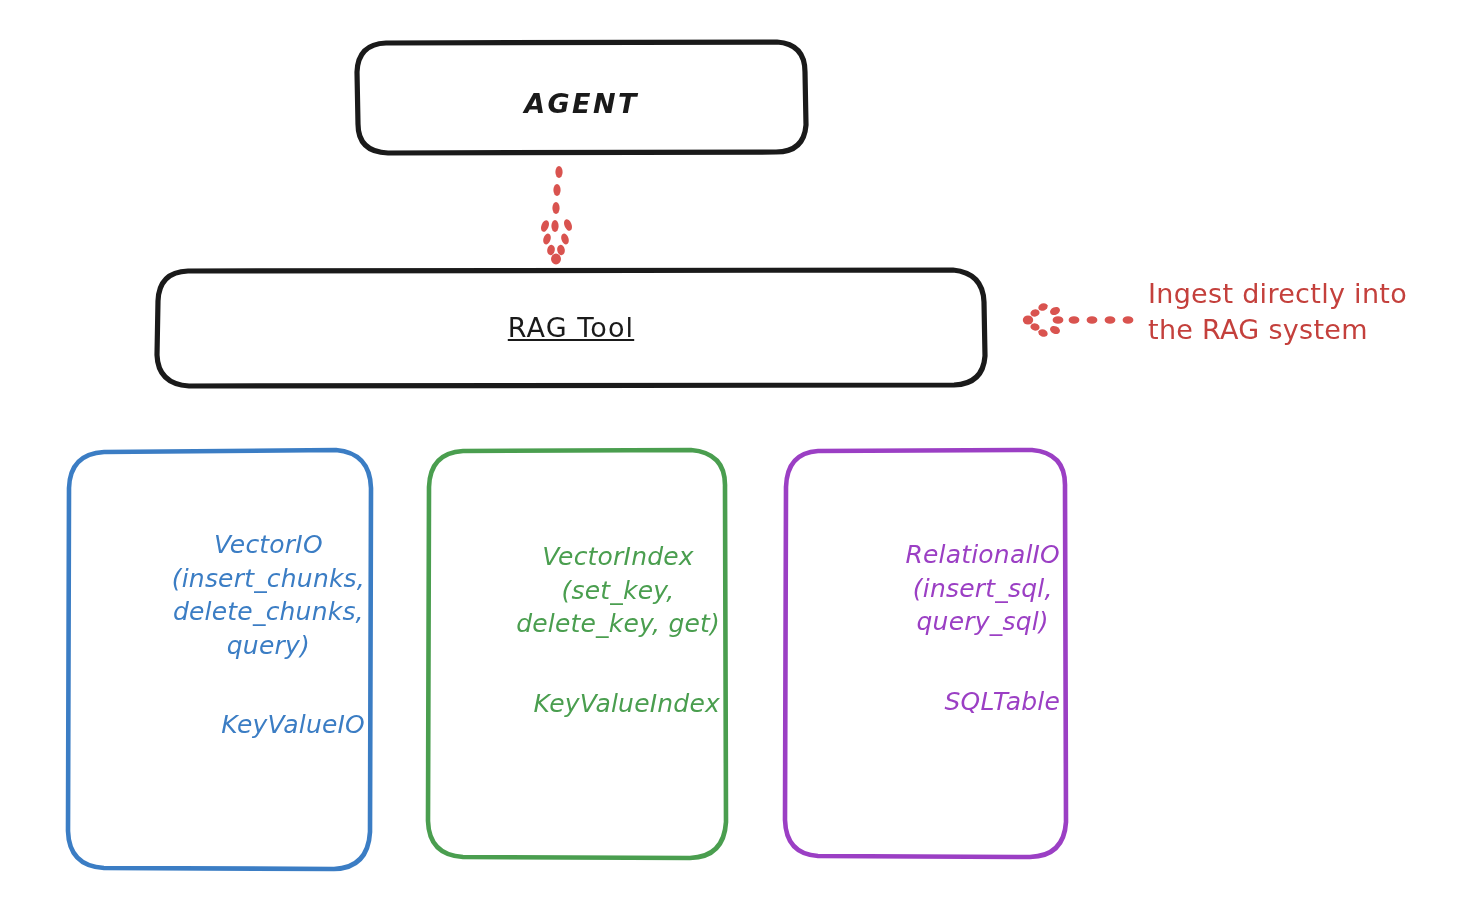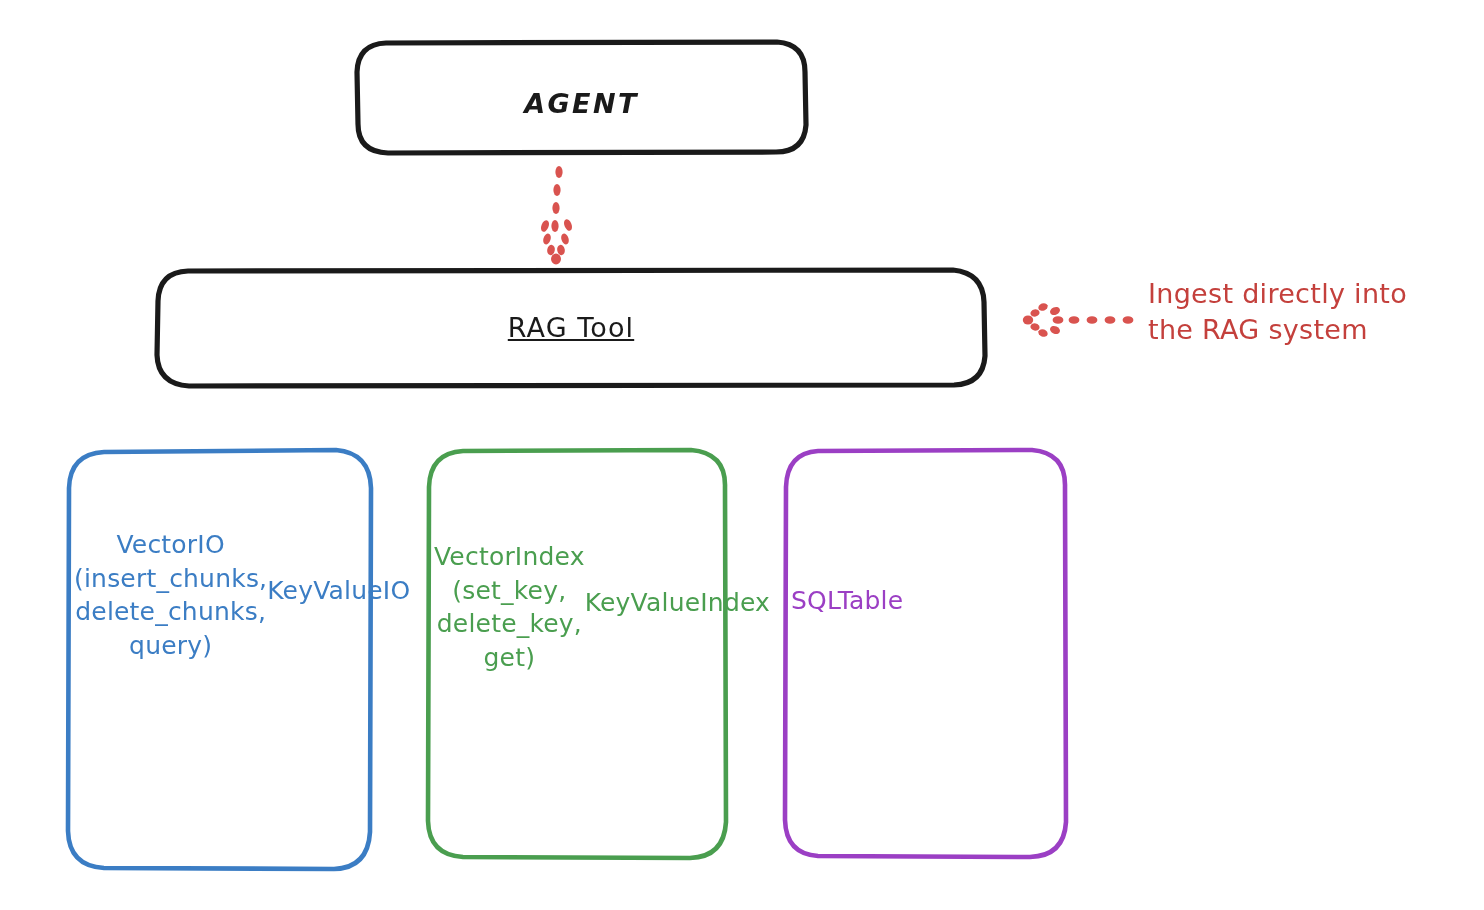--- a/index.html
+++ b/index.html
@@ -87,27 +87,28 @@
   }
   #node-relational {
     left: 785px;
     top: 450px;
     width: 281px;
     height: 408px;
   }
 
   .card-body {
     display: flex;
-    flex-direction: row;
-    align-items: flex-start;
+    flex-direction: column;
+    align-items: flex-end;
     justify-content: center;
     height: 100%;
     width: 100%;
     padding: 0 6px;
     box-sizing: border-box;
+    font-style: italic;
   }
   .api-text {
     font-family: "DejaVu Sans", sans-serif;
     font-size: 25px;
     line-height: 1.34;
     white-space: pre-line;
     letter-spacing: 0.2px;
   }
   .index-text {
     font-family: "DejaVu Sans", sans-serif;
@@ -212,20 +213,23 @@
   <div class="card-body">
     <div class="api-text">VectorIndex
 (set_key,
 delete_key, get)</div>
     <div class="index-text">KeyValueIndex</div>
   </div>
 </div>
 
 <div class="node" id="node-relational">
   <div class="card-body">
+    <div class="api-text">RelationalIO
+(insert_sql,
+query_sql)</div>
     <div class="index-text">SQLTable</div>
   </div>
 </div>
 
 <div id="annotation">
   <div class="annotation-text">Ingest directly into
 the RAG system</div>
 </div>
 
 </body></html>

